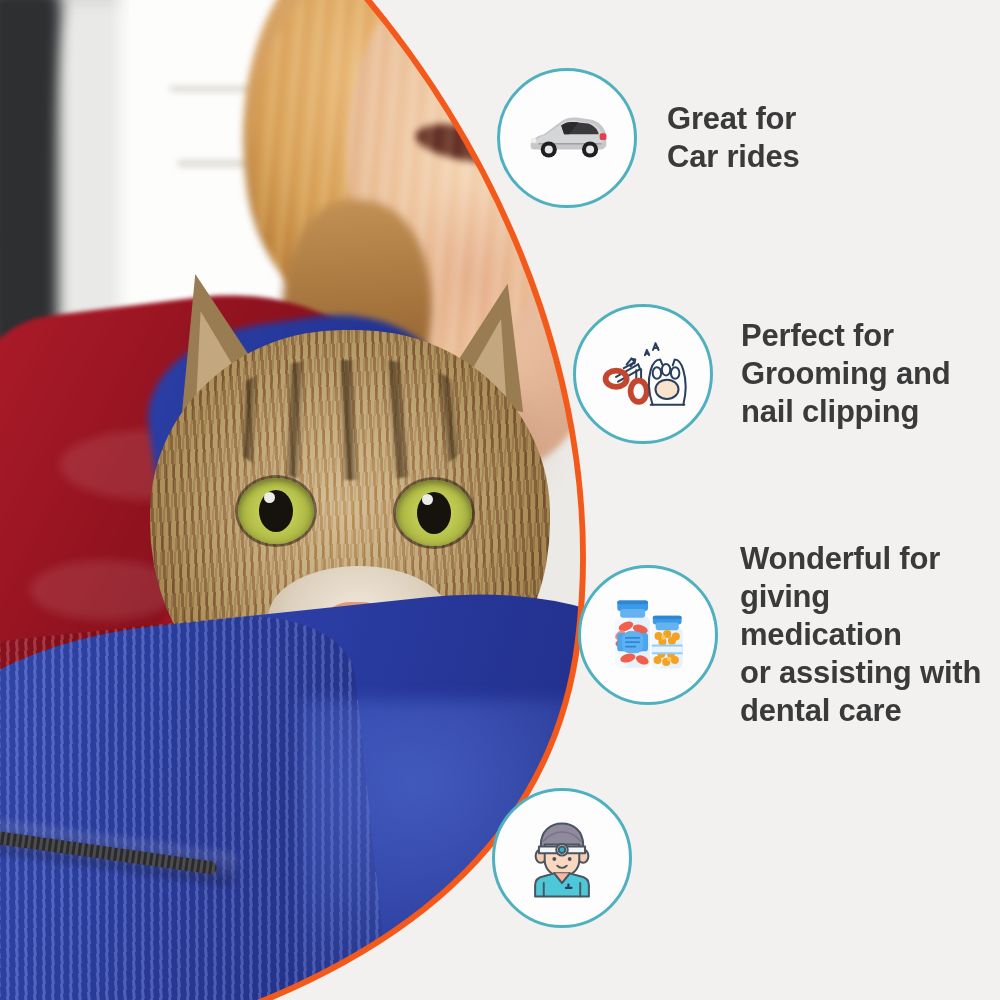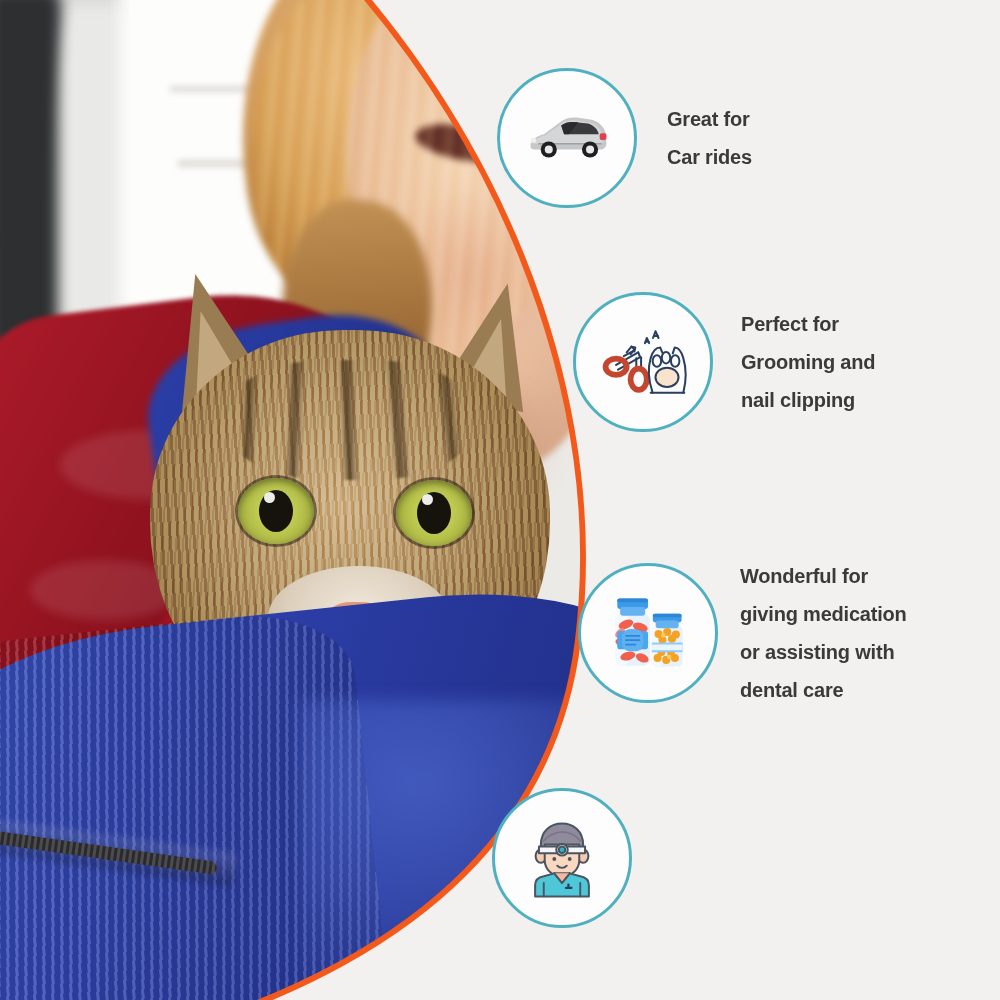--- a/index.html
+++ b/index.html
@@ -161,27 +161,27 @@
   .feature { position:absolute; display:flex; align-items:center; }
   .badge {
     width:140px; height:140px; border-radius:50%;
     background:#fdfdfd; border:3px solid #4fb0bf;
     display:flex; align-items:center; justify-content:center;
     flex:0 0 140px;
   }
   .badge svg { width:96px; height:96px; display:block; }
   .ftext {
     margin-left:26px; color:#3a3a3a;
-    font-size:20px; line-height:38px; font-weight:700;
+    font-size:31px; line-height:38px; font-weight:700;
     letter-spacing:-.2px; white-space:pre-line;
   }
 
   #f1 { left:497px; top:68px; }
-  #f2 { left:573px; top:292px;align-items:center; }
-  #f3 { left:578px; top:557px; }
+  #f2 { left:573px; top:304px;align-items:center; }
+  #f3 { left:578px; top:540px; }
   #f4 { left:492px; top:788px; }
   #f1 .ftext { margin-left:30px; }
   #f2 .ftext { margin-left:28px; }
   #f3 .ftext { margin-left:22px; }
   #f4 .ftext { margin-left:28px; }
 </style>
 </head>
 <body>
 
 <div id="stage">

